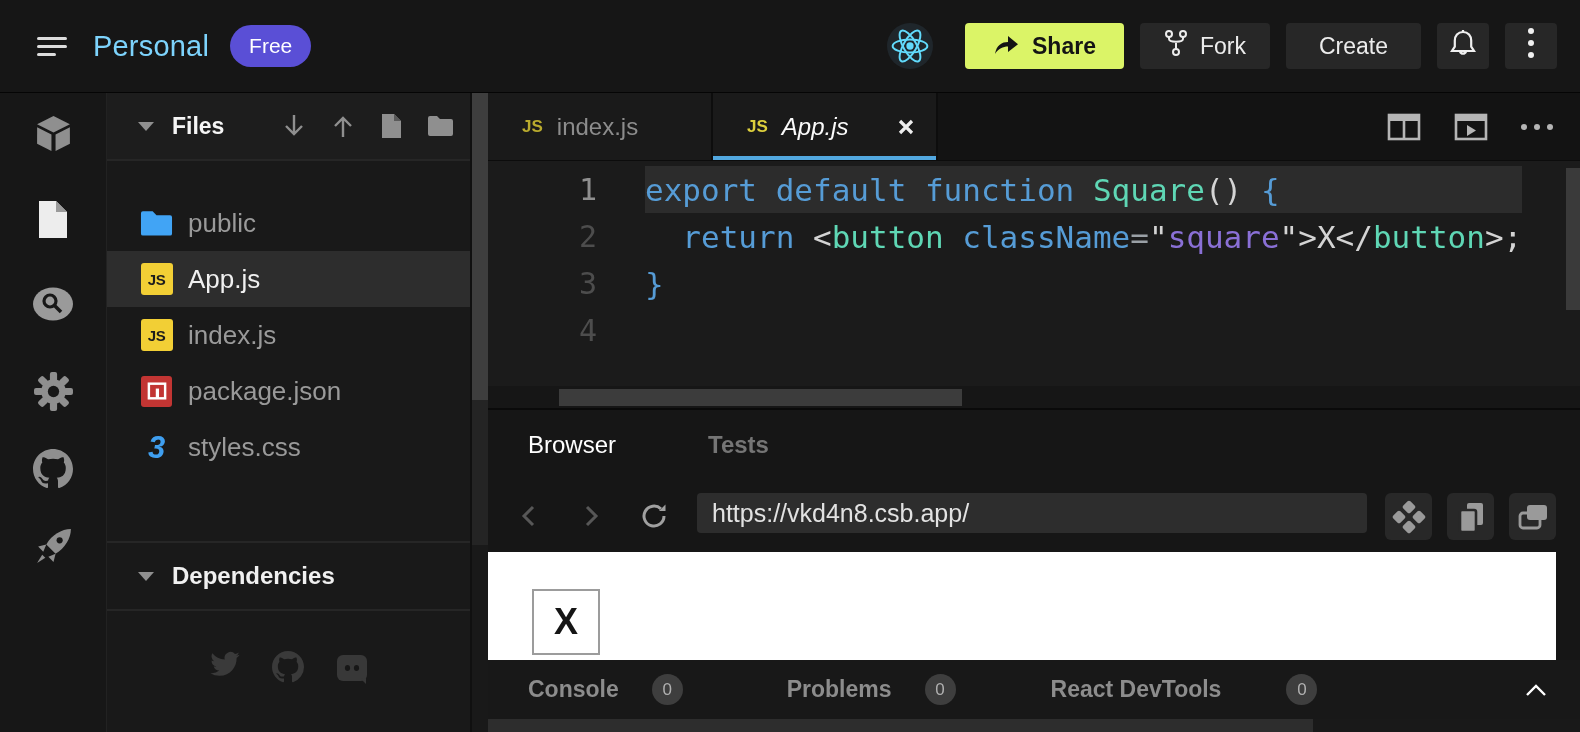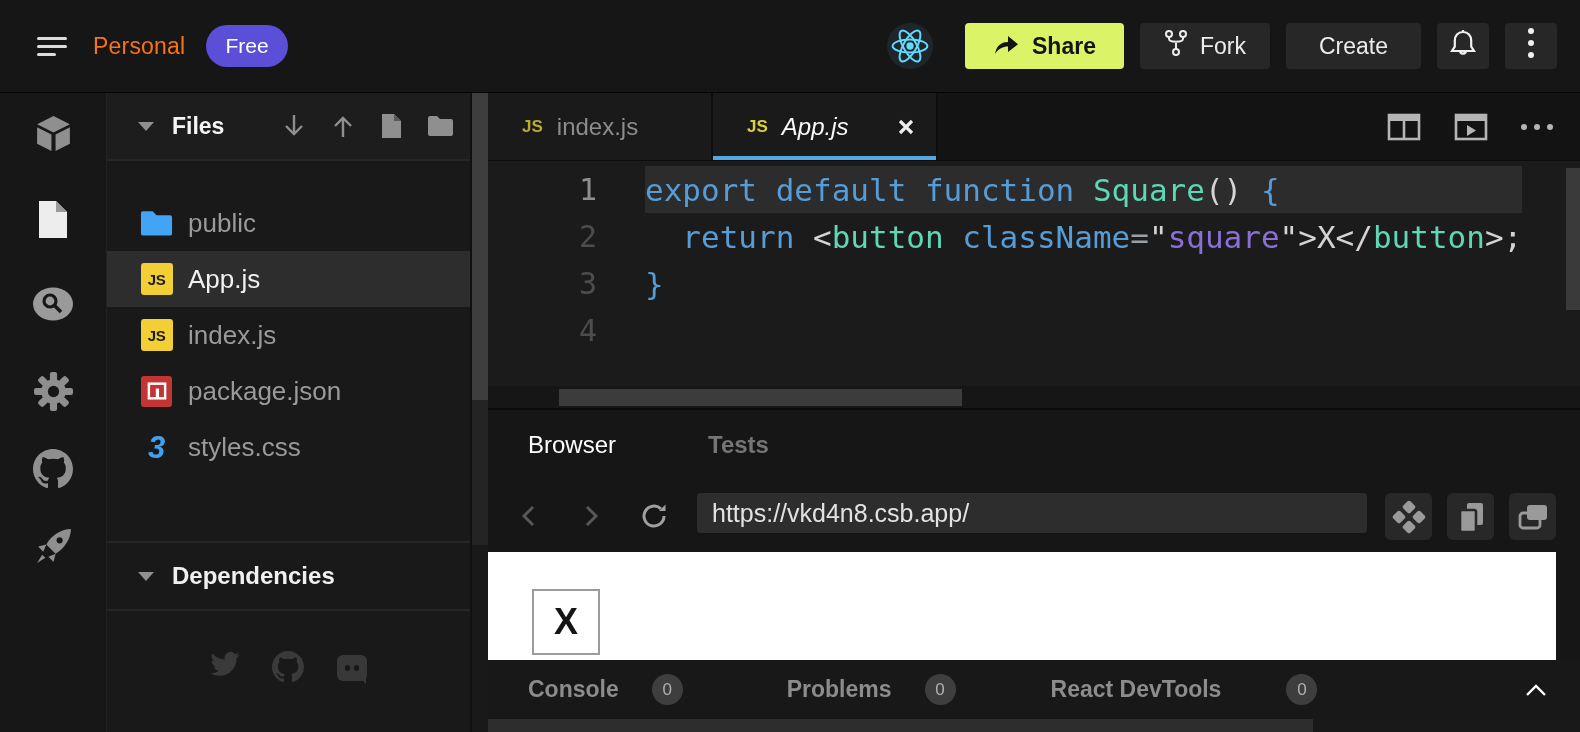--- a/index.html
+++ b/index.html
@@ -7,21 +7,21 @@
   .screen{
     position:relative; width:1580px; height:732px; overflow:hidden;
     background:#161616; font-family:"Liberation Sans", sans-serif; color:#e8e8e8;
   }
   
   .header{ position:absolute; left:0; top:0; width:1580px; height:93px;
     background:#161616; border-bottom:1px solid #050505; display:flex; align-items:center; }
   .hamburger{ margin-left:37px; width:30px; cursor:pointer; }
   .hamburger div{ height:3px; background:#dcdcdc; border-radius:2px; margin-bottom:5px; }
   .hamburger div:nth-child(3){ width:19px; margin-bottom:0; }
-  .workspace{ margin-left:26px; font-size:23px; color:#f97316; letter-spacing:.2px; }
+  .workspace{ margin-left:26px; font-size:29px; color:#7dd3fc; letter-spacing:.2px; }
   .free-badge{ margin-left:21px; padding:9px 19px; border-radius:22px; font-size:21px; color:#fff; }
   .header-right{ margin-left:auto; margin-right:23px; display:flex; align-items:center; gap:16px; }
   .react-wrap{ width:46px; height:46px; border-radius:50%; background:#1f262b;
     display:flex; align-items:center; justify-content:center; margin-right:16px; }
   .btn{ height:46px; display:flex; align-items:center; justify-content:center;
     border-radius:4px; background:#272727; color:#ececec; font-size:23px; cursor:pointer; gap:12px; }
   .btn-share{ color:#141414; font-weight:600; padding:0 28px; }
   .btn-fork{ padding:12px 24px; }
   .btn-create{ padding:2px 33px; }
   .btn-icon{ width:52px; padding:0; }

